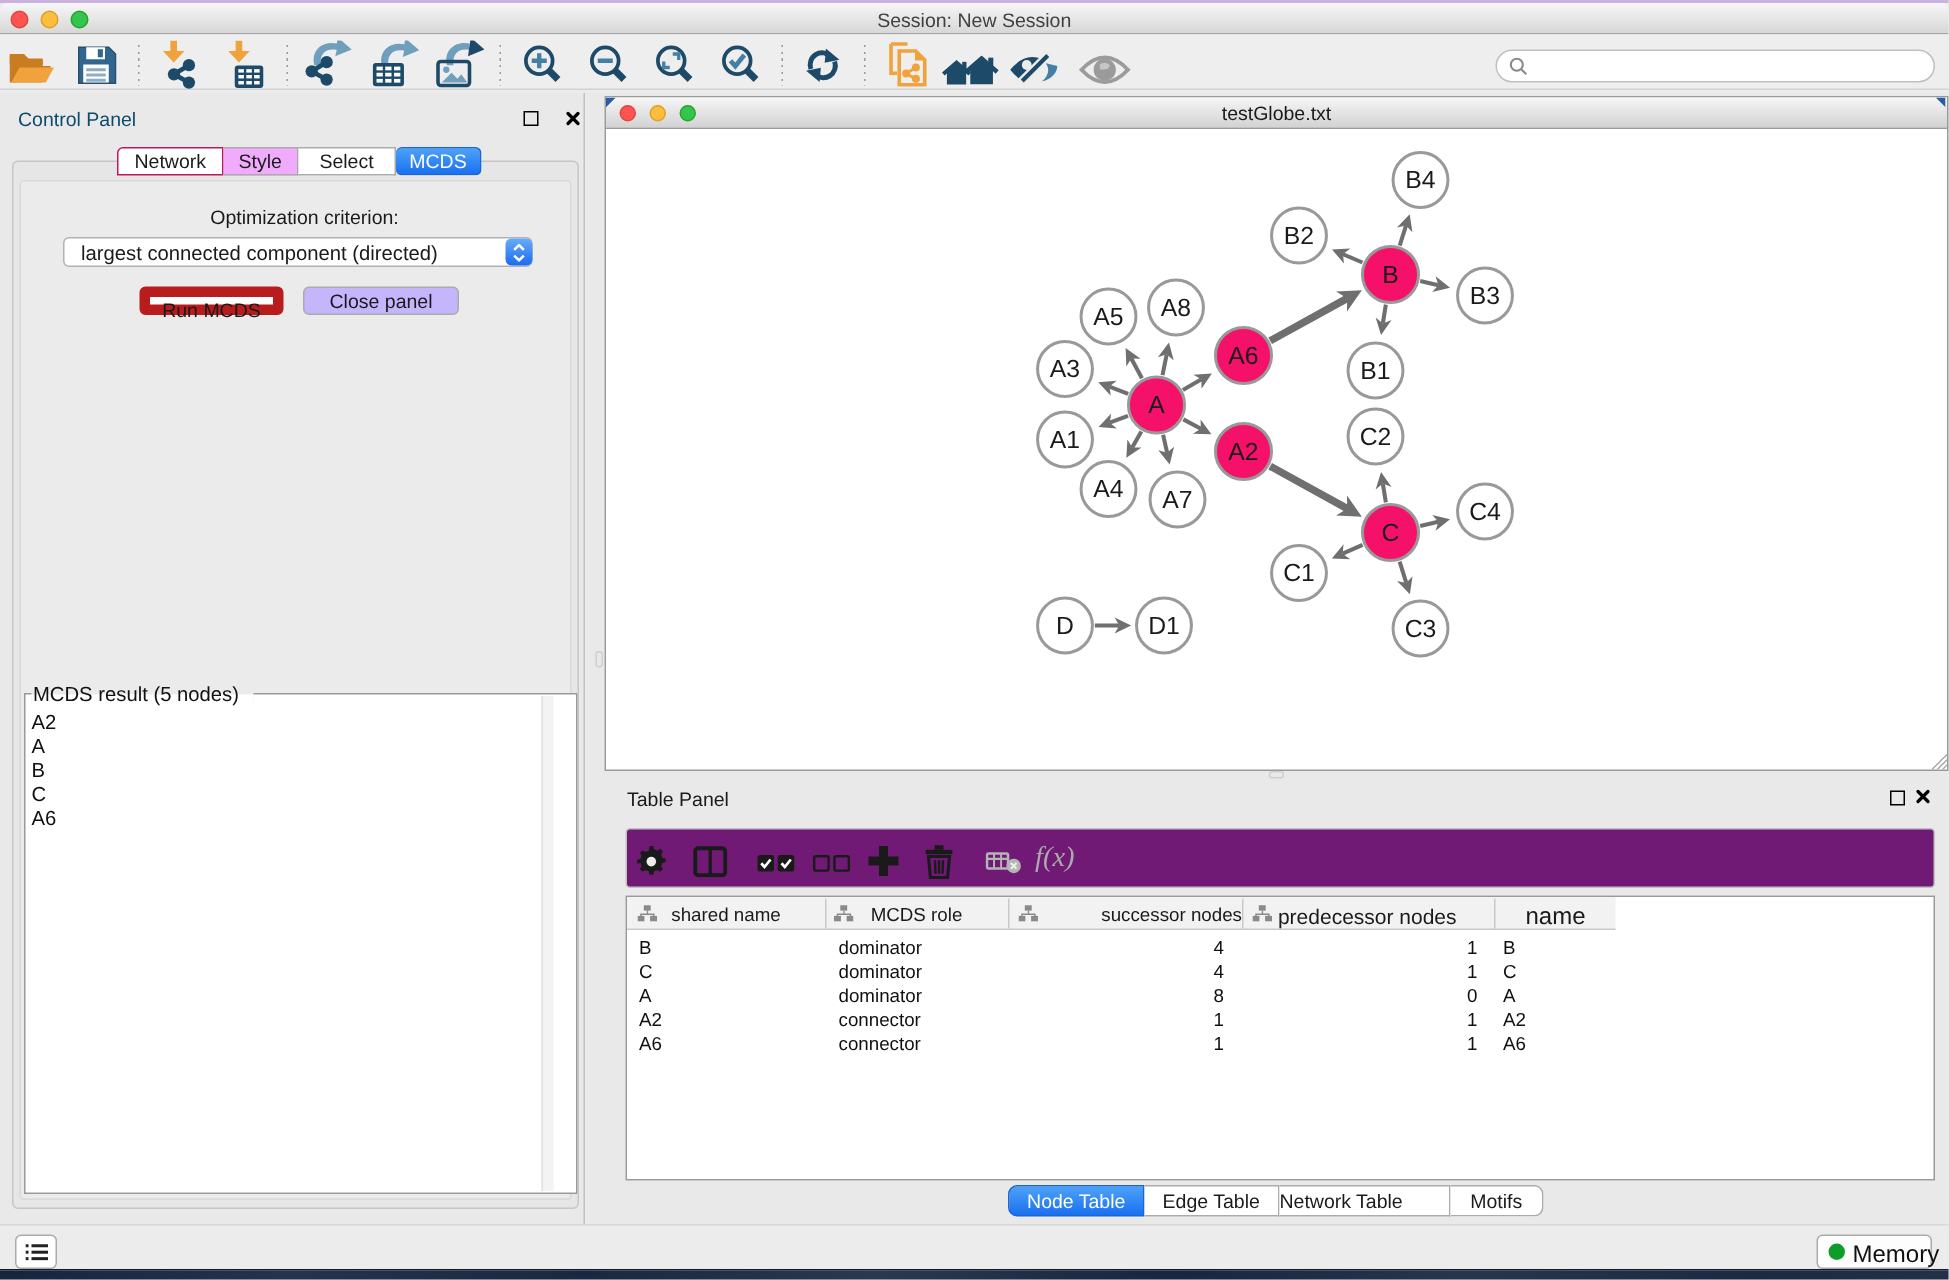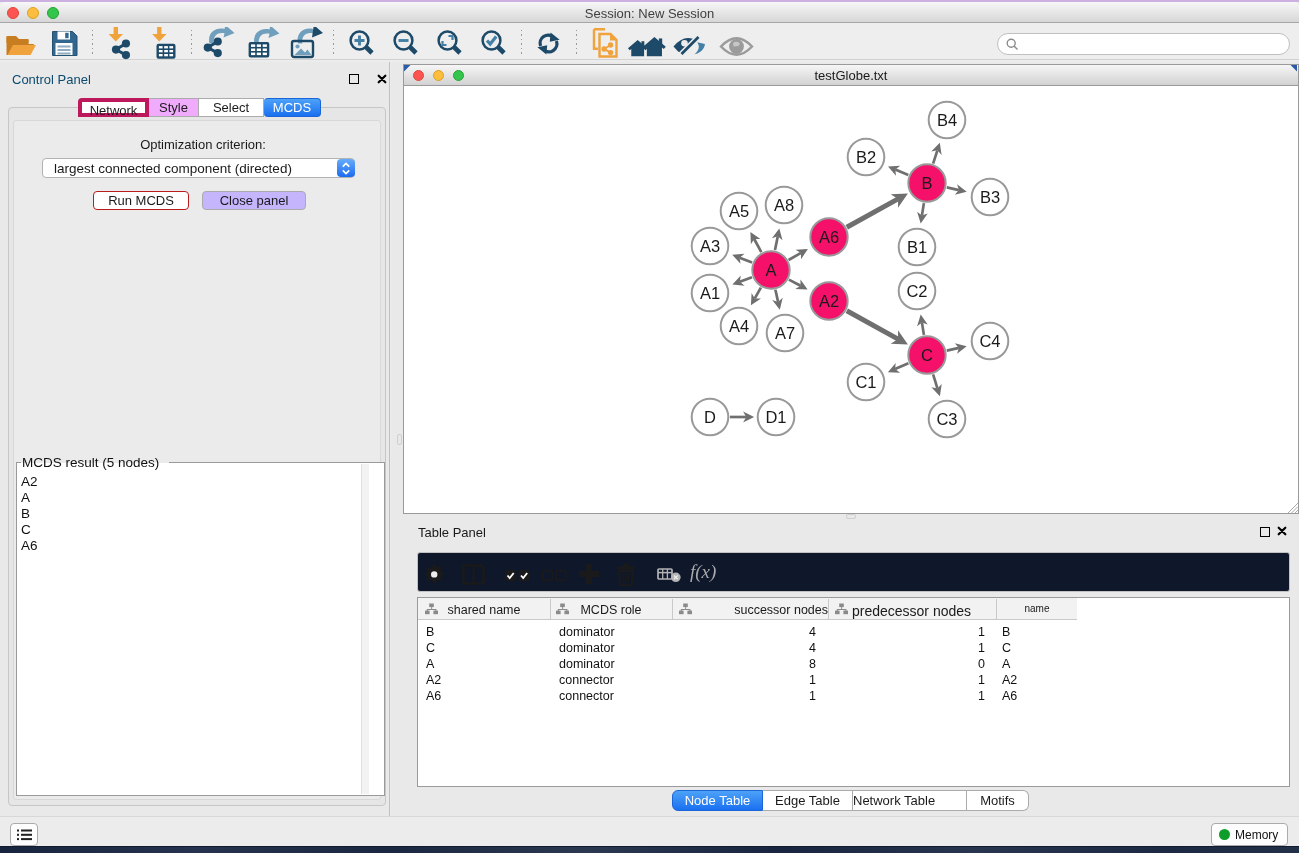--- a/index.html
+++ b/index.html
@@ -163,32 +163,32 @@
 </div>
 
 <div class="abs" id="cpanel" style="left:0;top:62px;width:390px;height:754px;background:#e9e9e9;border-right:1px solid #c0c0c0">
 <div class="abs" style="left:12px;top:10px;font-size:13px;color:#0c4a6e">Control Panel</div>
 <div class="abs" style="left:349px;top:12px;width:10px;height:10px;border:1.5px solid #000"></div>
 <svg class="abs" style="left:377px;top:12px" width="10" height="10" viewBox="0 0 12 12">
       <path d="M2 2 L10 10 M10 2 L2 10" stroke="#000" stroke-width="2.6" stroke-linecap="round"></path>
     </svg>
 <div class="abs" style="left:8px;top:45px;width:378px;height:699px;background:#e6e6e6;border:1px solid #c6c6c6;border-radius:4px"></div>
 <div class="abs" style="left:13px;top:58px;width:368px;height:680px;background:#ebebeb;border:1px solid #d8d8d8;border-radius:3px"></div>
-<div class="abs" style="left:78px;top:36px;width:71px;height:19px;background:#fff;color:#1a1a1a;border:4px solid #be185d;border-radius:4px 0 0 0;font-size:13px;text-align:center;line-height:18px">Network</div>
+<div class="abs" style="left:78px;top:36px;width:71px;height:19px;background:#fff;color:#1a1a1a;border:1px solid #be185d;border-radius:4px 0 0 0;font-size:13px;text-align:center;line-height:18px">Network</div>
 <div class="abs" style="left:149px;top:36px;width:50px;height:19px;background:#f0abfc;color:#1a1a1a;border:1px solid #ababab;border-left:none;;font-size:13px;text-align:center;line-height:18px">Style</div>
 <div class="abs" style="left:199px;top:36px;width:65px;height:19px;background:#fff;color:#1a1a1a;border:1px solid #ababab;border-left:none;;font-size:13px;text-align:center;line-height:18px">Select</div>
 <div class="abs" style="left:264px;top:36px;width:57px;height:19px;background:linear-gradient(#4da2f8,#1a70f0);color:#fff;border:1px solid #1a66d6;border-left:none;border-radius:0 4px 4px 0;border-radius:4px;font-size:13px;text-align:center;line-height:18px">MCDS</div>
 <div class="abs" style="left:6px;top:75px;width:394px;text-align:center;font-size:13px;color:#1a1a1a">Optimization criterion:</div>
 <div class="abs" style="left:42px;top:96px;width:313px;height:20px;background:#fff;border:1px solid #b2b2b2;border-radius:4px"></div>
 <div class="abs" style="left:54px;top:99px;font-size:13.5px;color:#1a1a1a">largest connected component (directed)</div>
 <div class="abs" style="left:337px;top:97px;width:17.5px;height:18px;background:linear-gradient(#67acf9,#1b6bf0);border-radius:4px"></div>
 <svg class="abs" style="left:340px;top:100px" width="12" height="13" viewBox="0 0 13 14">
       <path d="M3 5 L6.5 1.5 L10 5 M3 9 L6.5 12.5 L10 9" fill="none" stroke="#fff" stroke-width="1.8" stroke-linejoin="round"></path>
     </svg>
-<div class="abs" style="left:93px;top:129px;width:96px;height:19px;background:#fff;border:1px solid #b91c1c;border-radius:4px;font-size:13px;text-align:center;line-height:18px;color:#1a1a1a">Run MCDS</div>
+<div class="abs" style="left:93px;top:129px;width:96px;height:19px;background:#fff;border:7px solid #b91c1c;border-radius:4px;font-size:13px;text-align:center;line-height:18px;color:#1a1a1a">Run MCDS</div>
 <div class="abs" style="left:202px;top:129px;width:104px;height:19px;background:#c4b5fd;border:1px solid #ababab;border-radius:4px;font-size:13px;text-align:center;line-height:18px;color:#1a1a1a">Close panel</div>
 <div class="abs" style="left:16px;top:400px;width:369px;height:334px;background:#fff;border:1px solid #9a9a9a"></div>
 <div class="abs" style="left:21px;top:393px;width:148px;height:15px;background:#ebebeb"></div>
 <div class="abs" style="left:21px;top:401px;width:148px;height:7px;background:#fff"></div>
 <div class="abs" style="left:22px;top:393px;font-size:13.5px;color:#111">MCDS result (5 nodes)</div>
 <div class="abs" style="left:21px;top:412px;font-size:13.5px;color:#111">A2</div>
 <div class="abs" style="left:21px;top:428px;font-size:13.5px;color:#111">A</div>
 <div class="abs" style="left:21px;top:444px;font-size:13.5px;color:#111">B</div>
 <div class="abs" style="left:21px;top:460px;font-size:13.5px;color:#111">C</div>
 <div class="abs" style="left:21px;top:476px;font-size:13.5px;color:#111">A6</div>
@@ -297,21 +297,21 @@
 <text x="776" y="422.5" text-anchor="middle" font-size="16.5" fill="#1a1a1a">D1</text>
 </svg>
 </div>
 <div class="abs" style="left:455px;top:452px;width:10px;height:5px;background:#e8e8e8;border:1px solid #cfcfcf;border-radius:2px"></div>
 <div class="abs" style="left:6px;top:372px;width:5px;height:11px;background:#e8e8e8;border:1px solid #cfcfcf;border-radius:2px"></div>
 <div class="abs" style="left:27px;top:463px;font-size:13px;color:#1a1a1a">Table Panel</div>
 <div class="abs" style="left:869px;top:465px;width:10px;height:10px;border:1.5px solid #000"></div>
 <svg class="abs" style="left:886px;top:464px" width="10" height="10" viewBox="0 0 12 12">
       <path d="M2 2 L10 10 M10 2 L2 10" stroke="#000" stroke-width="2.6" stroke-linecap="round"></path>
     </svg>
-<div class="abs" style="left:26px;top:490px;width:873px;height:40px;border:1px solid #c2c2c2;border-radius:3px;background:#0f172a">
+<div class="abs" style="left:26px;top:490px;width:873px;height:40px;border:1px solid #c2c2c2;border-radius:3px;background:#701a75">
       <svg class="abs" style="left:6px;top:11px" width="21" height="21" viewBox="0 0 21 21">
         <path d="M9 0 h2.5 l0.5 2.2 a7 7 0 0 1 2.2 0.9 l1.9-1.2 1.8 1.8 -1.2 1.9 a7 7 0 0 1 0.9 2.2 l2.2 0.5 v2.5 l-2.2 0.5 a7 7 0 0 1 -0.9 2.2 l1.2 1.9 -1.8 1.8 -1.9 -1.2 a7 7 0 0 1 -2.2 0.9 l-0.5 2.2 H9 l-0.5 -2.2 a7 7 0 0 1 -2.2 -0.9 l-1.9 1.2 -1.8 -1.8 1.2 -1.9 a7 7 0 0 1 -0.9 -2.2 L0.7 11.7 v-2.5 l2.2 -0.5 a7 7 0 0 1 0.9 -2.2 L2.6 4.6 4.4 2.8 6.3 4 a7 7 0 0 1 2.2 -0.9 z" fill="#1a1a1a"></path>
         <circle cx="10.2" cy="10.4" r="3.2" fill="#ececec"></circle>
       </svg>
 <svg class="abs" style="left:44px;top:11px" width="23" height="21" viewBox="0 0 23 21">
         <rect x="1.5" y="1.5" width="20" height="18" rx="2" fill="none" stroke="#1a1a1a" stroke-width="2.6"></rect>
         <line x1="11.5" y1="2" x2="11.5" y2="19" stroke="#1a1a1a" stroke-width="2.2"></line>
       </svg>
 <svg class="abs" style="left:86px;top:10px" width="28" height="22" viewBox="0 0 28 22">
         <rect x="1" y="7" width="11" height="11" rx="1.5" fill="#1a1a1a"></rect>
@@ -379,21 +379,21 @@
 <svg class="abs" style="left:417px;top:5px" width="13" height="12" viewBox="0 0 13 12">
         <g fill="#8a8a8a">
           <rect x="4.2" y="0.5" width="4.6" height="3.6"></rect>
           <rect x="0" y="7.6" width="4.6" height="3.6"></rect>
           <rect x="8.4" y="7.6" width="4.6" height="3.6"></rect>
           <path d="M6.2 4 h0.9 v2 h-0.9 z M2 6 h9.4 v1 H2 z M1.8 6 h1 v2 h-1 z M10.4 6 h1 v2 h-1 z"></path>
         </g>
       </svg>
 <div class="abs" style="left:410px;top:5px;width:167px;text-align:center;font-size:14px;color:#1a1a1a">predecessor nodes</div>
 <div class="abs" style="left:578px;top:1px;width:1px;height:20px;background:#c9c9c9"></div>
-<div class="abs" style="left:578px;top:5px;width:82px;text-align:center;font-size:10px;color:#1a1a1a">name</div>
+<div class="abs" style="left:578px;top:5px;width:82px;text-align:center;font-size:16px;color:#1a1a1a">name</div>
 <div class="abs" style="left:8px;top:27px;font-size:12.5px;color:#111">B</div>
 <div class="abs" style="left:141px;top:27px;font-size:12.5px;color:#111">dominator</div>
 <div class="abs" style="left:254px;top:27px;width:144px;text-align:right;font-size:12.5px;color:#111">4</div>
 <div class="abs" style="left:410px;top:27px;width:157px;text-align:right;font-size:12.5px;color:#111">1</div>
 <div class="abs" style="left:584px;top:27px;font-size:12.5px;color:#111">B</div>
 <div class="abs" style="left:8px;top:43px;font-size:12.5px;color:#111">C</div>
 <div class="abs" style="left:141px;top:43px;font-size:12.5px;color:#111">dominator</div>
 <div class="abs" style="left:254px;top:43px;width:144px;text-align:right;font-size:12.5px;color:#111">4</div>
 <div class="abs" style="left:410px;top:43px;width:157px;text-align:right;font-size:12.5px;color:#111">1</div>
 <div class="abs" style="left:584px;top:43px;font-size:12.5px;color:#111">C</div>
@@ -426,15 +426,15 @@
         <rect x="0" y="0.5" width="2" height="2"></rect>
         <rect x="4" y="0.5" width="11" height="2"></rect>
         <rect x="0" y="4.8" width="2" height="2"></rect>
         <rect x="4" y="4.8" width="11" height="2"></rect>
         <rect x="0" y="9.1" width="2" height="2"></rect>
         <rect x="4" y="9.1" width="11" height="2"></rect>
       </g>
     </svg>
 <div class="abs" style="left:1211px;top:6px;width:77px;height:23px;background:#fdfdfd;border:1px solid #ababab;border-radius:4px"></div>
 <div class="abs" style="left:1219px;top:12px;width:11px;height:11px;border-radius:50%;background:#0f9d2a"></div>
-<div class="abs" style="left:1235px;top:11px;font-size:12px;color:#111">Memory</div>
+<div class="abs" style="left:1235px;top:11px;font-size:16px;color:#111">Memory</div>
 </div>
 
 <div class="abs" style="left:0;top:846px;width:1299px;height:7px;background:linear-gradient(90deg,#17243e,#25334e 15%,#1a2740 30%,#2a3850 45%,#182540 60%,#27354e 75%,#1b2942 90%,#223048);border-top:1px solid #0e1a30"></div>
 </body></html>

